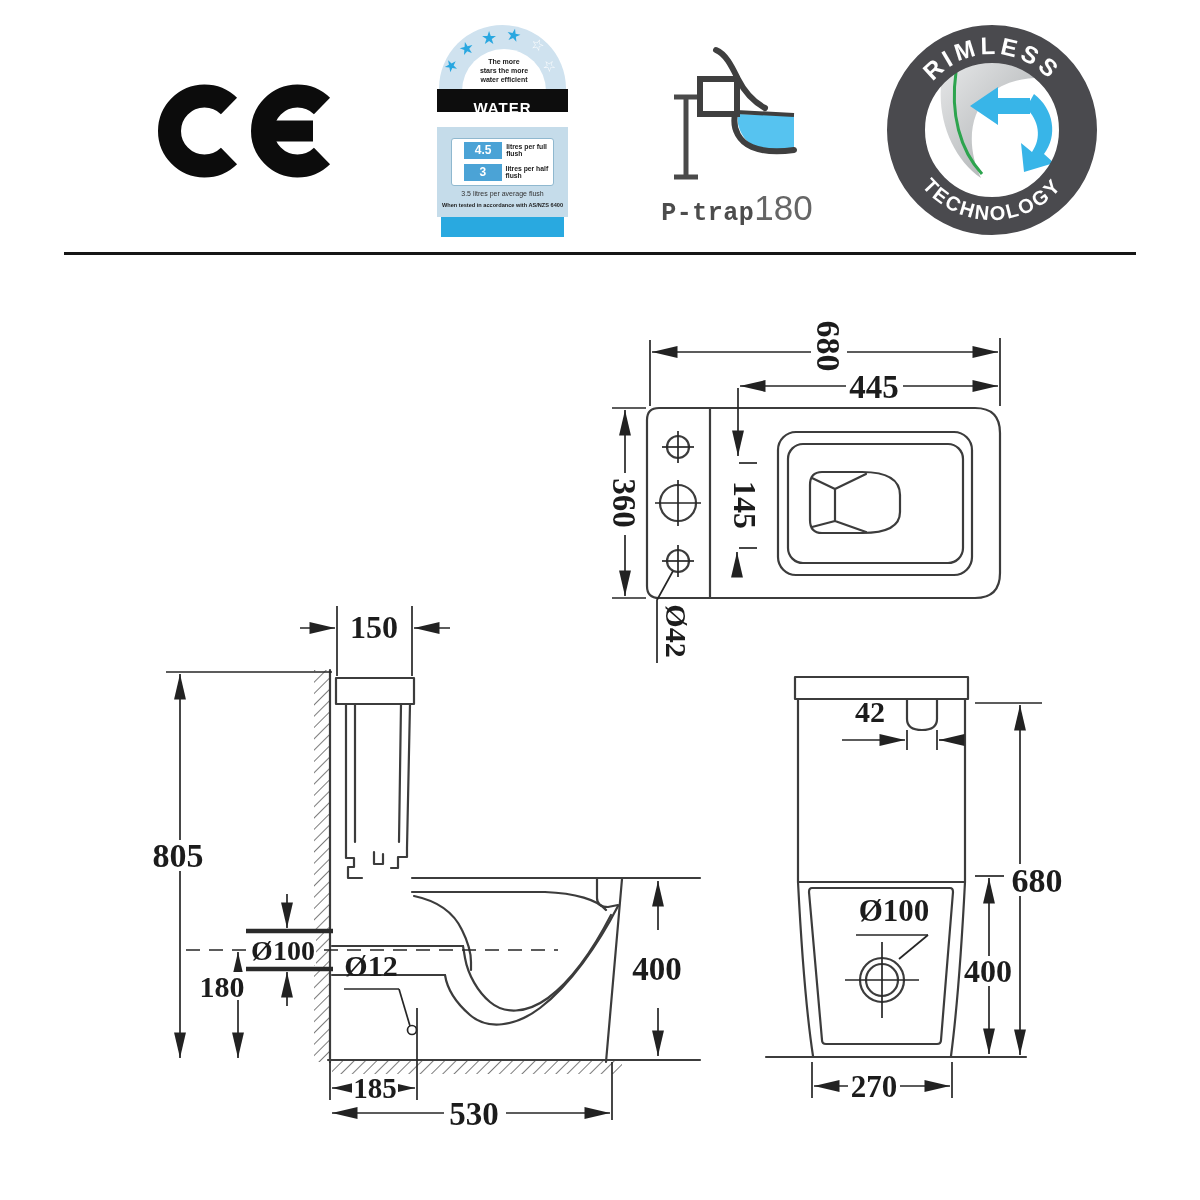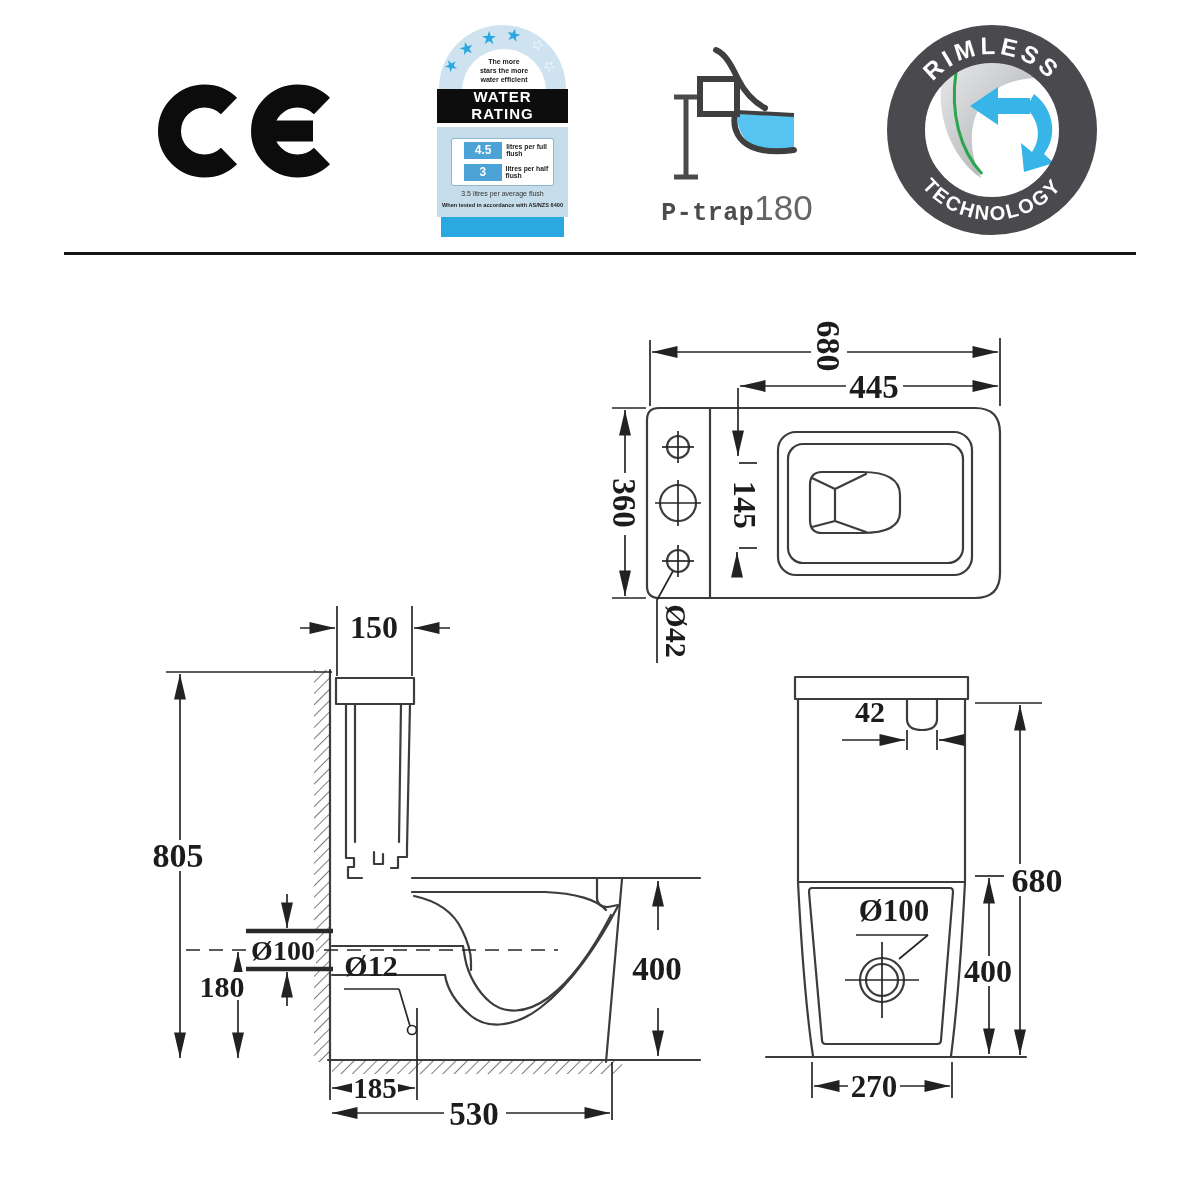--- a/index.html
+++ b/index.html
@@ -8,23 +8,23 @@
   .abs{position:absolute;}
   .prewrap{white-space:pre-line;}
   
   .wr{left:437px;top:25px;width:131px;height:212px;}
   .wr-arch{position:absolute;left:2px;top:0;width:127px;height:66px;background:#cfe2ef;
            border-radius:64px 64px 0 0;overflow:hidden;}
   .wr-star{position:absolute;line-height:1;}
   .wr-inner{position:absolute;left:23px;top:24px;width:84px;height:42px;background:#fff;
             border-radius:42px 42px 0 0;text-align:center;}
   .wr-tag{font-size:7px;font-weight:bold;line-height:1.3;padding-top:8px;color:#222;}
-  .wr-band{position:absolute;left:0;top:64px;width:131px;height:34px;background:#0d0d0d;
+  .wr-band{position:absolute;left:0;top:64px;width:131px;height:23px;background:#0d0d0d;
            color:#fff;text-align:center;font-weight:bold;font-size:15px;line-height:1.1;
-           letter-spacing:1px;padding-top:0;box-sizing:border-box;}
+           letter-spacing:1px;padding-top:11px;box-sizing:border-box;}
   .wr-body{position:absolute;left:0;top:102px;width:131px;height:90px;background:#c5dcea;}
   .wr-box{position:absolute;left:14px;top:11px;width:101px;height:46px;background:#fff;
           border:1px solid #8fb8cf;border-radius:3px;}
   .wr-row{display:flex;align-items:center;height:22px;}
   .wr-val{width:48px;height:17px;background:#4ba3d6;color:#fff;font-weight:bold;font-size:12px;
           text-align:center;line-height:17px;margin-left:12px;}
   .wr-lbl{font-size:6.8px;font-weight:bold;color:#1a1a1a;padding-left:4px;}
   .wr-avg{position:absolute;left:0;top:63px;width:131px;text-align:center;font-size:7px;color:#333;}
   .wr-foot{position:absolute;left:0;top:75px;width:131px;text-align:center;font-size:5.6px;
            font-weight:bold;color:#222;}

